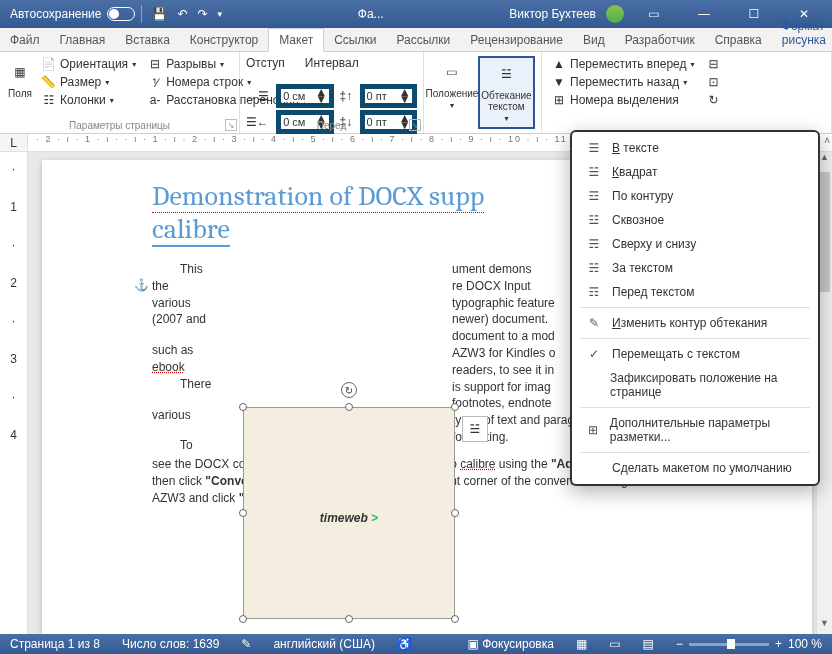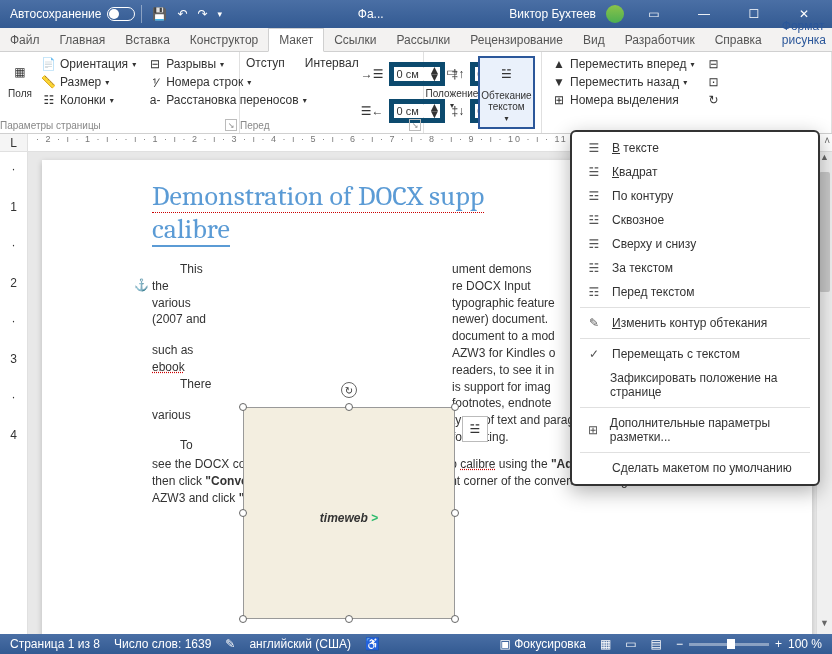--- a/index.html
+++ b/index.html
@@ -14,21 +14,21 @@
 .title-center{flex:1;text-align:center}
 .title-right{display:flex;align-items:center;gap:10px;padding-right:4px}
 .avatar{width:18px;height:18px;border-radius:50%;background:linear-gradient(#8bc34a,#4caf50)}
 .winbtn{width:40px;height:28px;display:flex;align-items:center;justify-content:center}
 .tabs{height:24px;background:#f3f2f1;display:flex;align-items:end;border-bottom:1px solid #d0d0d0}
 .tab{padding:4px 10px;color:#555;cursor:pointer}
 .tab.active{background:#fff;border:1px solid #d0d0d0;border-bottom:1px solid #fff;margin-bottom:-1px}
 .tab.contextual{color:#2b579a}
 .ribbon{height:82px;background:#fff;border-bottom:1px solid #d0d0d0;display:flex}
 .rgroup{border-right:1px solid #e0e0e0;padding:4px 6px;display:flex;flex-direction:column;justify-content:space-between;position:relative}
-.rgroup-label{font-size:10px;color:#888;text-align:left;position:absolute;bottom:2px;left:0;right:0}
+.rgroup-label{font-size:10px;color:#888;text-align:center;position:absolute;bottom:2px;left:0;right:0}
 .rgroup-body{display:flex;gap:4px;flex:1}
 .bigbtn{width:44px;display:flex;flex-direction:column;align-items:center;gap:2px;padding-top:2px}
 .bigbtn .ico{width:28px;height:28px;display:flex;align-items:center;justify-content:center}
 .bigbtn .lbl{font-size:10px;text-align:center;line-height:11px}
 .smallbtns{display:flex;flex-direction:column;gap:2px}
 .smallbtn{display:flex;align-items:center;gap:4px;padding:1px 4px;font-size:11px;white-space:nowrap}
 .smallbtn .ico{width:14px;height:14px;display:flex;align-items:center;justify-content:center}
 .indent-grid{display:grid;grid-template-columns:auto auto auto auto;gap:2px 6px;align-items:center;font-size:11px}
 .spin{display:flex;align-items:center;border:5px solid #0c4a6e;height:24px}
 .spin input{border:none;width:34px;font-size:11px;padding:0 2px;outline:none}
@@ -54,21 +54,21 @@
 .h-sw{bottom:-5px;left:-5px}.h-s{bottom:-5px;left:calc(50% - 4px)}.h-se{bottom:-5px;right:-5px}
 .rot{position:absolute;top:-26px;left:calc(50% - 8px);width:16px;height:16px;border:1px solid #666;border-radius:50%;background:#fff;display:flex;align-items:center;justify-content:center;font-size:10px}
 .tw{font-size:26px;font-weight:700;color:#4a4a4a;font-style:italic}
 .tw b{color:#2bbb6a;font-style:normal}
 .menu{position:absolute;top:130px;right:12px;width:250px;background:#fff;border:2px solid #333;border-radius:6px;box-shadow:0 6px 20px rgba(0,0,0,.3);z-index:50;padding:4px 0}
 .mi{display:flex;align-items:center;gap:10px;padding:5px 14px;font-size:12px}
 .mi .mico{width:16px;height:14px;display:flex;align-items:center;justify-content:center;color:#555}
 .mi.sel .mico::before{content:"✓"}
 .msep{height:1px;background:#e0e0e0;margin:3px 8px}
 .doc-body u{text-decoration:underline;text-decoration-color:#c00;text-decoration-style:dotted}
-.statusbar{position:absolute;bottom:0;left:0;right:0;height:20px;background:linear-gradient(#4a6fa5,#335a92);display:flex;align-items:center;color:#fff;font-size:11px;gap:14px;padding:0 10px}
+.statusbar{position:absolute;bottom:0;left:0;right:0;height:20px;background:linear-gradient(#4a6fa5,#335a92);display:flex;align-items:center;color:#fff;font-size:11px;gap:22px;padding:0 10px}
 .statusbar span{color:#fff}
 .statusbar .sep{flex:1}
 .zoom{display:flex;align-items:center;gap:6px}
 .zslider{width:80px;height:3px;background:rgba(255,255,255,.4);position:relative}
 .zslider::after{content:"";position:absolute;width:8px;height:10px;background:#fff;top:-4px;left:38px}
 .collapse{position:absolute;right:2px;top:135px;font-size:10px;color:#666}
 .underline-first::first-letter{text-decoration:underline}
 .scrollbar-v{position:absolute;right:0;top:152px;bottom:20px;width:16px;background:#f0f0f0;border-left:1px solid #ddd}
 .scrollbar-v .thumb{position:absolute;top:20px;left:2px;right:2px;height:120px;background:#c8c8c8;border-radius:2px}
 .scrollbar-v .arr{position:absolute;left:0;right:0;height:16px;text-align:center;font-size:9px;color:#666}
@@ -154,21 +154,21 @@
             <span>Расстановка переносов</span>
             <span style="font-size:8px">▾</span>
           </div>
       </div>
     </div>
     <div class="rgroup-label">Параметры страницы</div>
     <div class="dlg-launch">↘</div>
   </div>
 
   <div class="rgroup" style="width:184px">
-    <div class="rgroup-body" style="flex-direction:row;gap:2px">
+    <div class="rgroup-body" style="flex-direction:column;gap:14px">
       <div style="display:flex;gap:20px;font-size:11px;color:#666">
         <span>Отступ</span>
         <span>Интервал</span>
       </div>
       <div class="indent-grid">
         <span>→☰</span>
         <div class="spin">
             <input value="0 см" style="">
             <div class="arrows">
               <div>▲</div>

